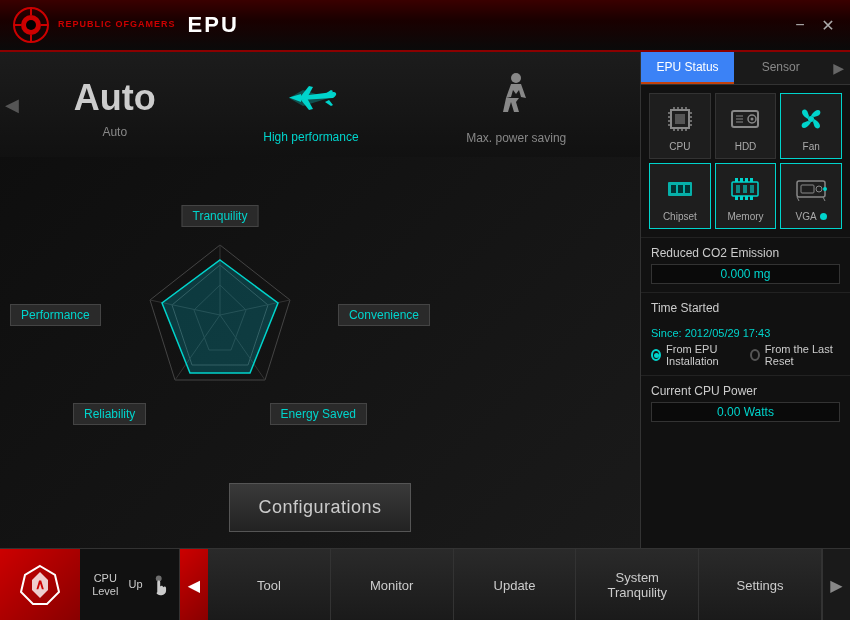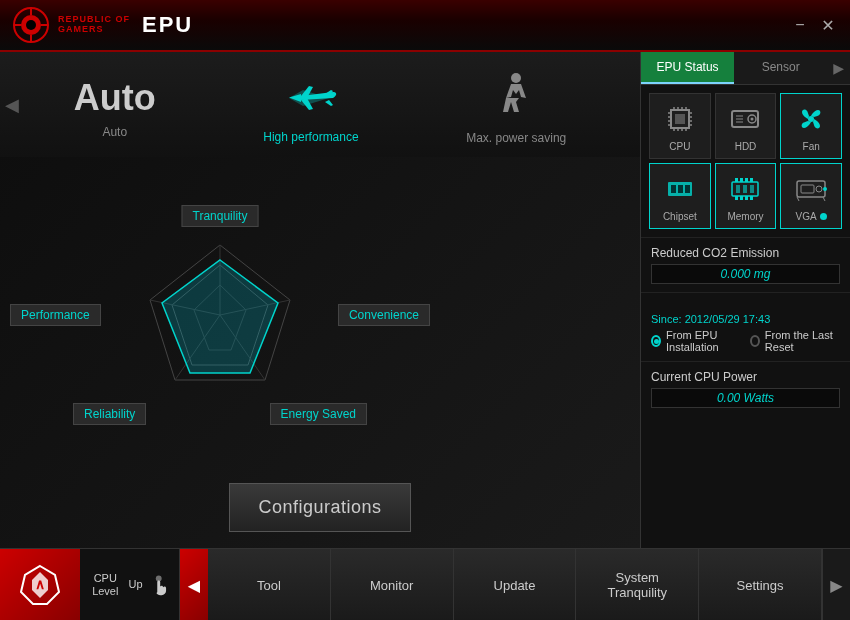--- a/index.html
+++ b/index.html
@@ -27,21 +27,21 @@
       display: flex;
       align-items: center;
       gap: 8px;
     }
     .rog-logo {
       width: 38px;
       height: 38px;
     }
     .rog-text {
       display: flex;
-      flex-direction: column;
+      flex-direction: row;
       line-height: 1.1;
     }
     .rog-text .republic {
       color: #cc0000;
       font-size: 9px;
       font-weight: bold;
       letter-spacing: 1px;
     }
     .rog-text .gamers {
       color: #cc0000;
@@ -203,22 +203,22 @@
       flex: 1;
       padding: 8px 0;
       text-align: center;
       font-size: 12px;
       color: #888;
       cursor: pointer;
       border-bottom: 2px solid transparent;
     }
     .right-tab.active {
       color: #fff;
-      background: #15803d;
-      border-bottom: 2px solid #7dd3fc;
+      background: #3b82f6;
+      border-bottom: 2px solid #c2410c;
     }
     .right-tab-arrow {
       color: #666;
       padding: 0 6px;
       cursor: pointer;
       font-size: 14px;
     }
 
     
     .sensor-grid {
@@ -271,21 +271,20 @@
       margin-bottom: 4px;
     }
     .info-value {
       color: #00d4cc;
       font-size: 12px;
       background: #0a0a0a;
       border: 1px solid #333;
       padding: 2px 8px;
       text-align: center;
       width: 100%;
-      font-style: italic;
     }
     .info-sub {
       color: #00d4cc;
       font-size: 11px;
       margin-top: 12px;
     }
     .radio-group {
       display: flex;
       flex-direction: row;
       gap: 3px;
@@ -610,20 +609,21 @@
         </span>
       </div>
     </div>
 
     <div class="info-section">
       <div class="info-title">Reduced CO2 Emission</div>
       <div class="info-value">0.000 mg</div>
     </div>
 
     <div class="info-section">
+      <div class="info-title">Time Started</div>
       <div class="info-sub">Since: 2012/05/29 17:43</div>
       <div class="radio-group">
         <div class="radio-item">
           <div class="radio-circle checked"></div>
           <span class="radio-label">From EPU Installation</span>
         </div>
         <div class="radio-item">
           <div class="radio-circle"></div>
           <span class="radio-label">From the Last Reset</span>
         </div>

